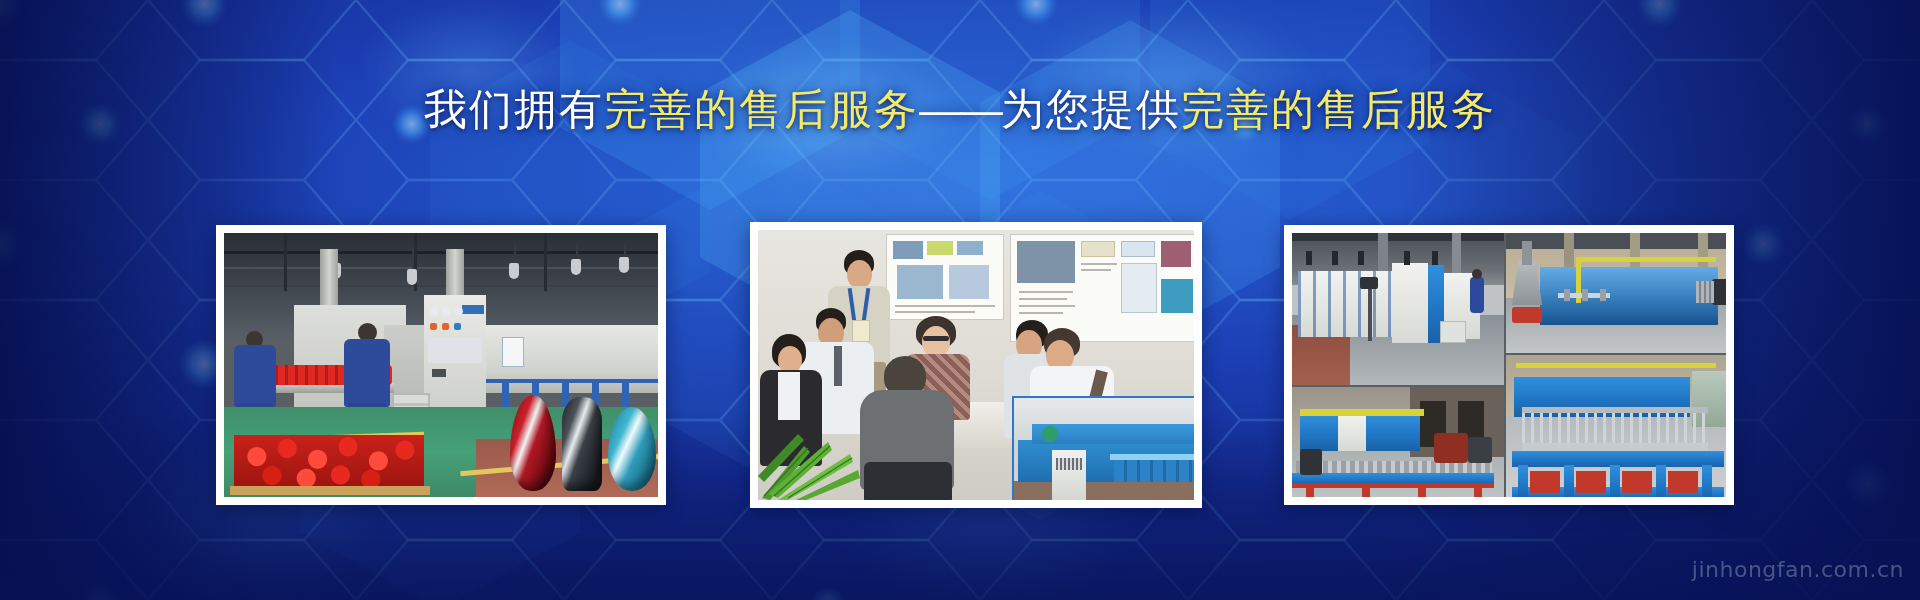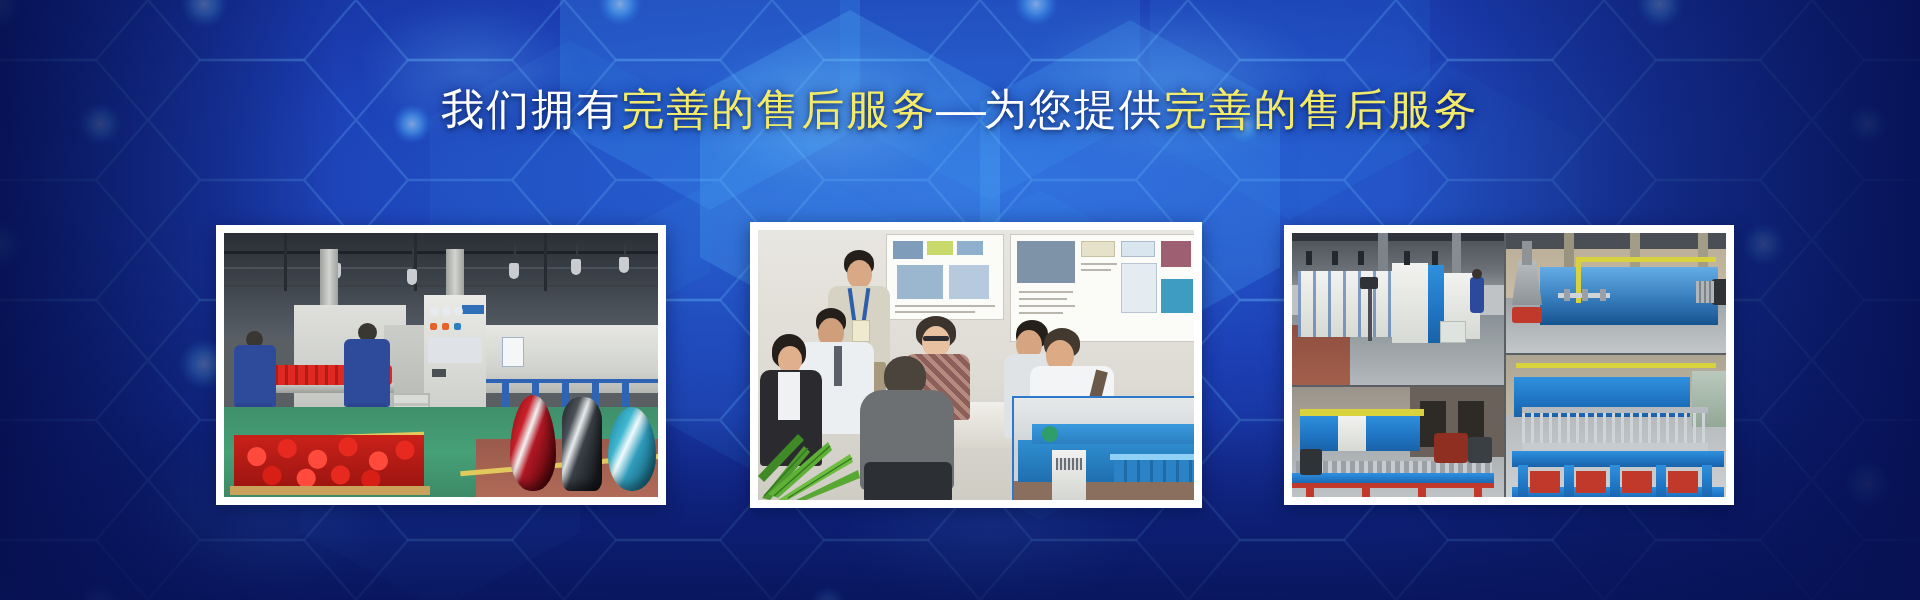--- a/index.html
+++ b/index.html
@@ -39,21 +39,21 @@
   
   .plate{position:absolute;clip-path:polygon(50% 0%,100% 25%,100% 75%,50% 100%,0% 75%,0% 25%);}
   .glow{position:absolute;border-radius:50%;filter:blur(9px);}
 
   
   .headline{
     position:absolute;left:0;top:80px;width:1920px;text-align:center;
     white-space:nowrap;
     font-size:43px;letter-spacing:2px;font-weight:400;line-height:58px;
   }
-  .headline span{display:inline;font-family:Liberation Mono, monospace;}
+  .headline span{display:inline;}
   .h-white{color:#ffffff;text-shadow:0 0 14px rgba(10,30,120,.95),0 2px 4px rgba(0,0,0,.45);}
   .h-yellow{color:#f2ea6a;text-shadow:0 0 14px rgba(10,30,120,.95),0 2px 4px rgba(0,0,0,.5);}
   .h-dash{color:#ffffff;letter-spacing:-2px;text-shadow:0 0 12px rgba(10,30,120,.9);}
   .sp{display:inline-block;width:14px;}
 
   
   .card{
     position:absolute;background:#ffffff;
     box-shadow:0 4px 18px rgba(2,10,50,.45);
     padding:8px;
@@ -481,14 +481,15 @@
         <div class="p3-blue" style="left:196px;top:110px;width:10px;height:36px;"></div>
         <div class="p3-red" style="left:24px;top:116px;width:30px;height:22px;"></div>
         <div class="p3-red" style="left:70px;top:116px;width:30px;height:22px;"></div>
         <div class="p3-red" style="left:116px;top:116px;width:30px;height:22px;"></div>
         <div class="p3-red" style="left:162px;top:116px;width:30px;height:22px;"></div>
 
       </div>
     </div>
   </div>
 
+  <div class="watermark">jinhongfan.com.cn</div>
 
 </div>
 
 </body></html>

